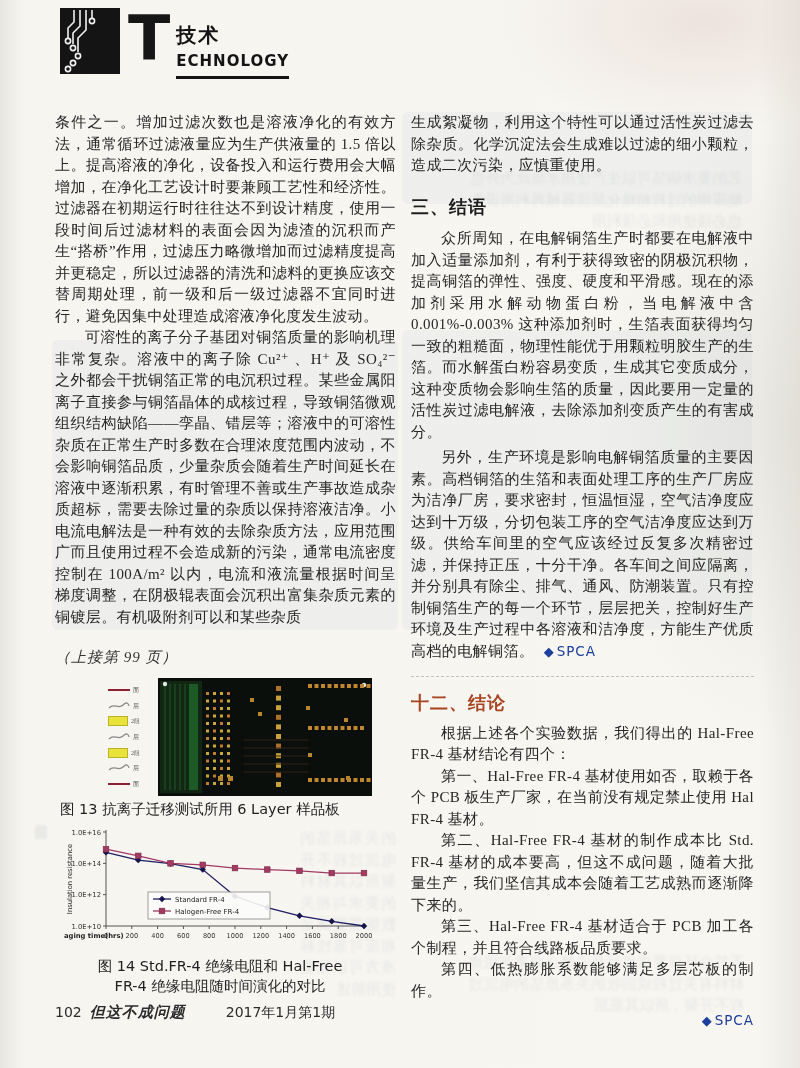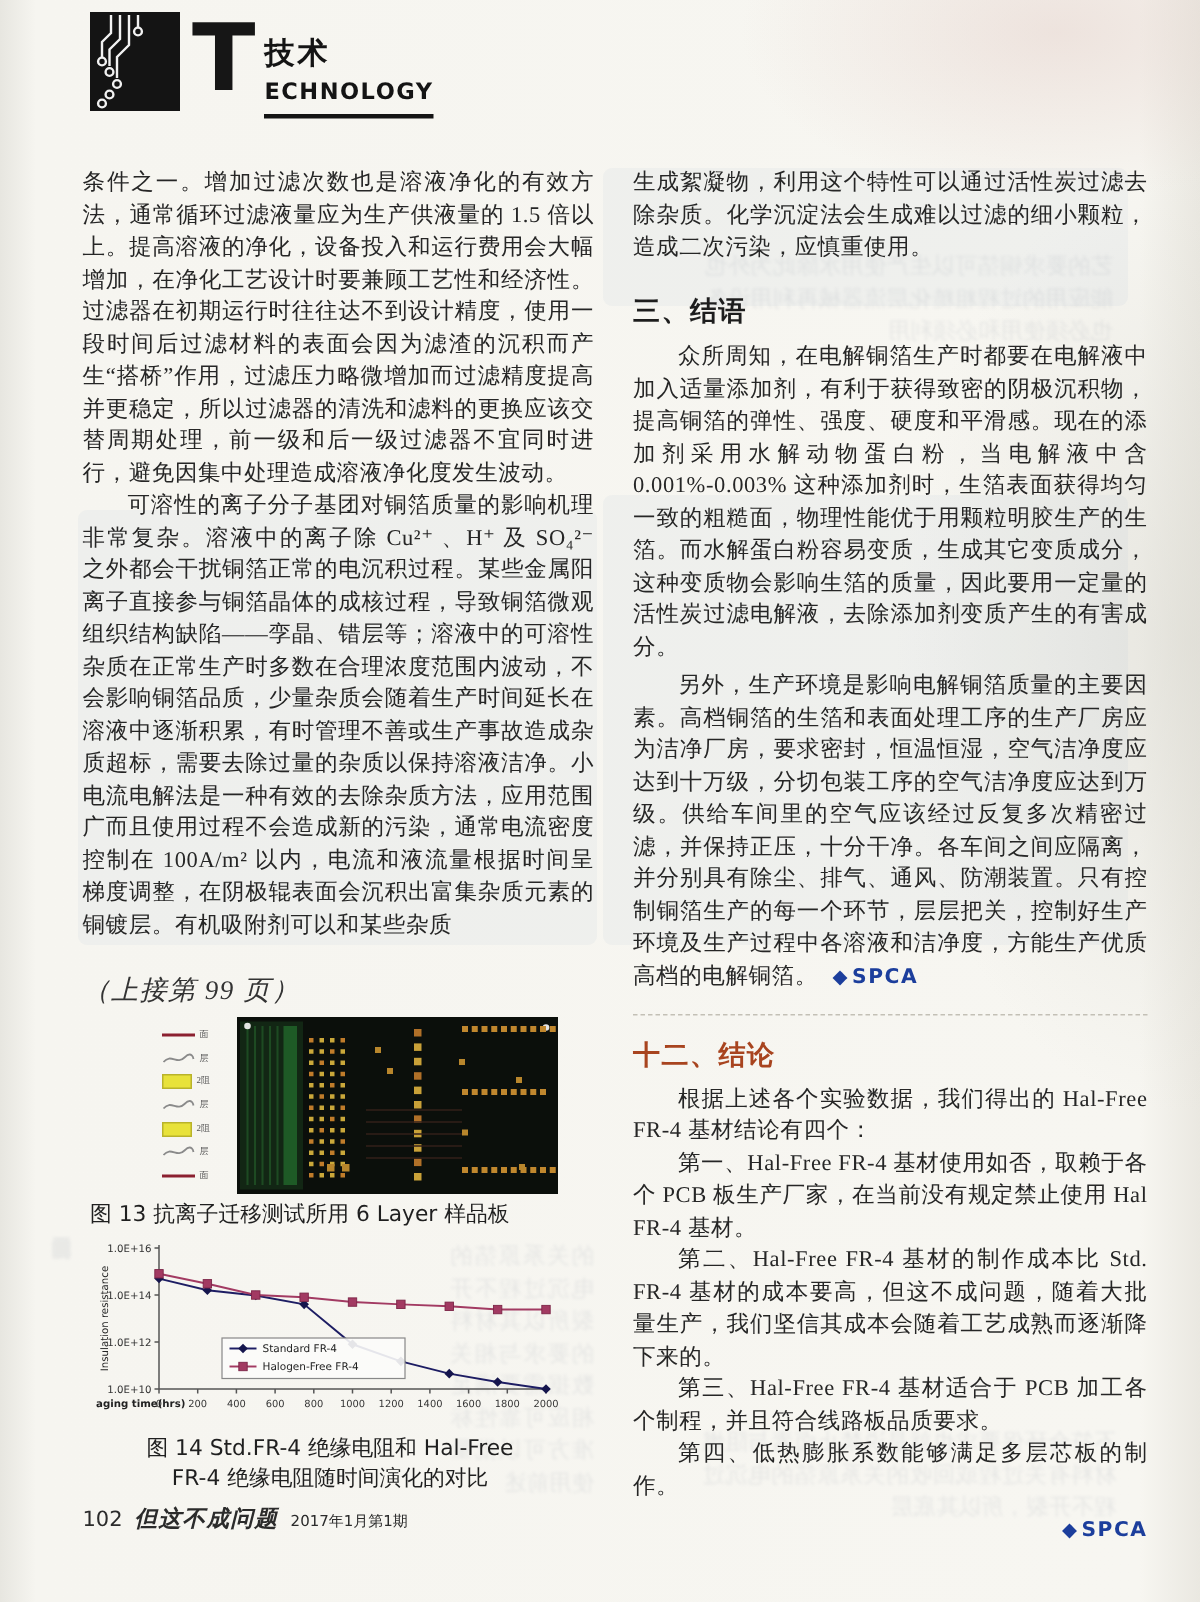--- a/index.html
+++ b/index.html
@@ -22,50 +22,50 @@
           font-size:62px;line-height:58px;color:#161616;margin-left:8px;margin-top:2px;}
   .logo-text{margin-left:6px;margin-top:14px;font-family:"DejaVu Sans","Liberation Sans",sans-serif;}
   .logo-zh{font-size:20px;font-weight:bold;color:#141414;letter-spacing:2px;}
   .logo-en{font-size:15px;font-weight:bold;color:#141414;letter-spacing:1px;margin-top:3px;
            border-bottom:3px solid #141414;padding-bottom:6px;display:inline-block;}
   
   .coltext{font-size:15px;line-height:21.5px;text-align:justify;letter-spacing:0.4px;}
   .coltext p{margin:0;}
   .indent{text-indent:2em;}
   .left-col{left:55px;top:112px;width:341px;}
-  .right-col{left:422px;top:112px;width:343px;}
+  .right-col{left:411px;top:112px;width:343px;}
   h2.sec{font-family:Liberation Sans, sans-serif;font-size:18px;font-weight:bold;
          color:#1d1d1d;margin:20px 0 10px 0;letter-spacing:1px;}
   h2.sec.orange{color:#a8441f;margin:16px 0 8px 0;}
   .divider{border:none;border-top:1px dashed #c3c0b6;margin:14px 0 0 0;}
-  .spca{font-family:"DejaVu Sans","Liberation Sans",sans-serif;font-weight:bold;color:#1c3e9c;
+  .spca{font-family:"DejaVu Sans","Liberation Sans",sans-serif;font-weight:normal;color:#1c3e9c;
         font-size:13.5px;letter-spacing:1px;white-space:nowrap;}
   .spca .dia{color:#1c3e9c;font-size:13px;margin-right:2px;}
   .spca-row{text-align:right;margin-top:8px;}
-  .cont-note{left:55px;top:648px;font-style:italic;font-size:18px;letter-spacing:1px;color:#333;}
+  .cont-note{left:55px;top:648px;font-style:italic;font-size:15px;letter-spacing:1px;color:#333;}
   
   .fig13{left:108px;top:678px;width:264px;display:flex;align-items:stretch;}
   .fig13-legend{width:50px;padding-top:6px;display:flex;flex-direction:column;justify-content:space-between;height:106px;}
   .lg-row{display:flex;align-items:center;gap:3px;height:12px;}
   .lg-label{font-size:6px;color:#555;line-height:6px;}
   .sw-line{width:22px;height:2px;background:#8b2030;}
   .sw-block{width:18px;height:8px;background:#e8e23a;border:1px solid #b9b32a;}
   .sw-wave{width:22px;height:8px;}
   .fig13-caption{left:60px;top:800px;width:330px;
         font-family:"DejaVu Sans","Liberation Sans",sans-serif;font-size:14.5px;color:#1f1f1f;}
   
   .fig14{left:62px;top:824px;}
   .fig14-caption{left:55px;top:956px;width:330px;text-align:center;
         font-family:"DejaVu Sans","Liberation Sans",sans-serif;font-size:14.5px;color:#1f1f1f;line-height:20px;}
   
   .footer{left:55px;top:1003px;font-size:14px;color:#2b2b2b;display:flex;align-items:baseline;gap:8px;
           font-family:"DejaVu Sans","Liberation Sans",sans-serif;}
   .footer .journal{font-family:"DejaVu Serif","Liberation Serif",serif;font-style:italic;font-weight:bold;
           font-size:15px;letter-spacing:1px;}
-  .footer .issue{font-size:10px;}
+  .footer .issue{font-size:14px;margin-left:32px;}
   
   .noise{position:absolute;color:#7d8696;opacity:0.13;filter:blur(1.2px);
          font-size:15px;line-height:21.5px;transform:scaleX(-1);text-align:justify;pointer-events:none;}
   .noise.vert{writing-mode:vertical-rl;transform:none;opacity:0.10;}
 </style>
 </head>
 <body>
 
 <div class="abs logo">
   <div class="logo-box">

